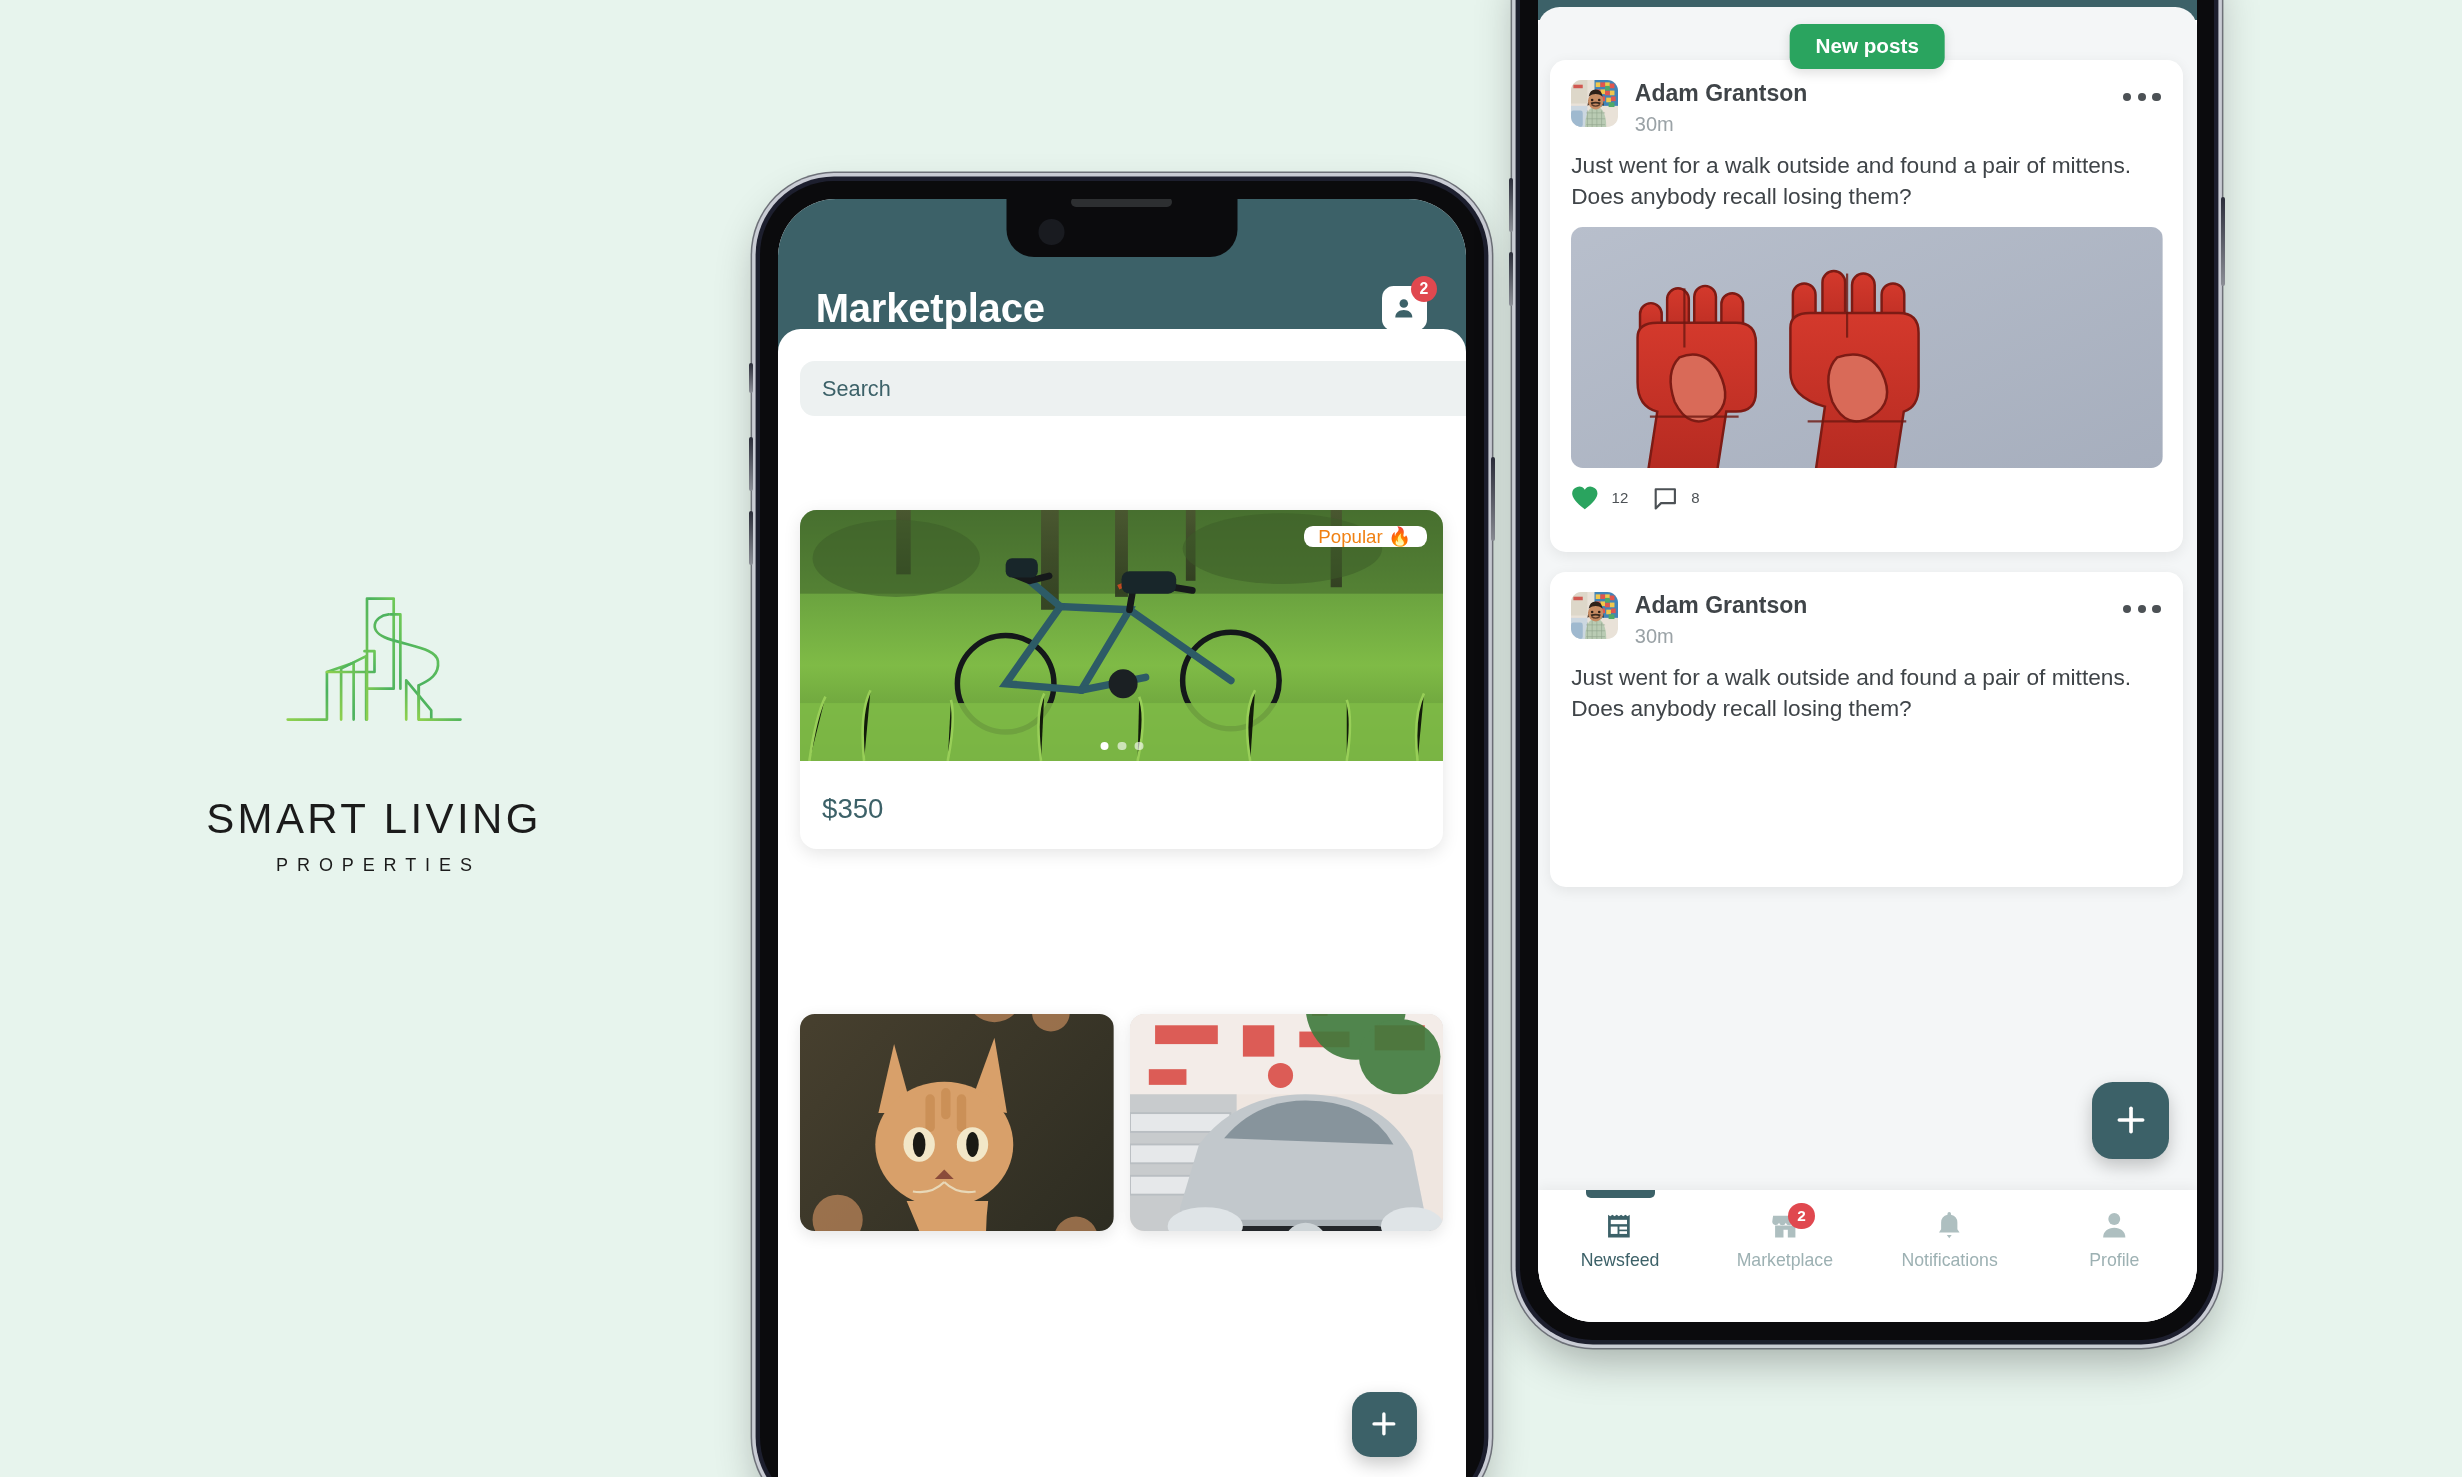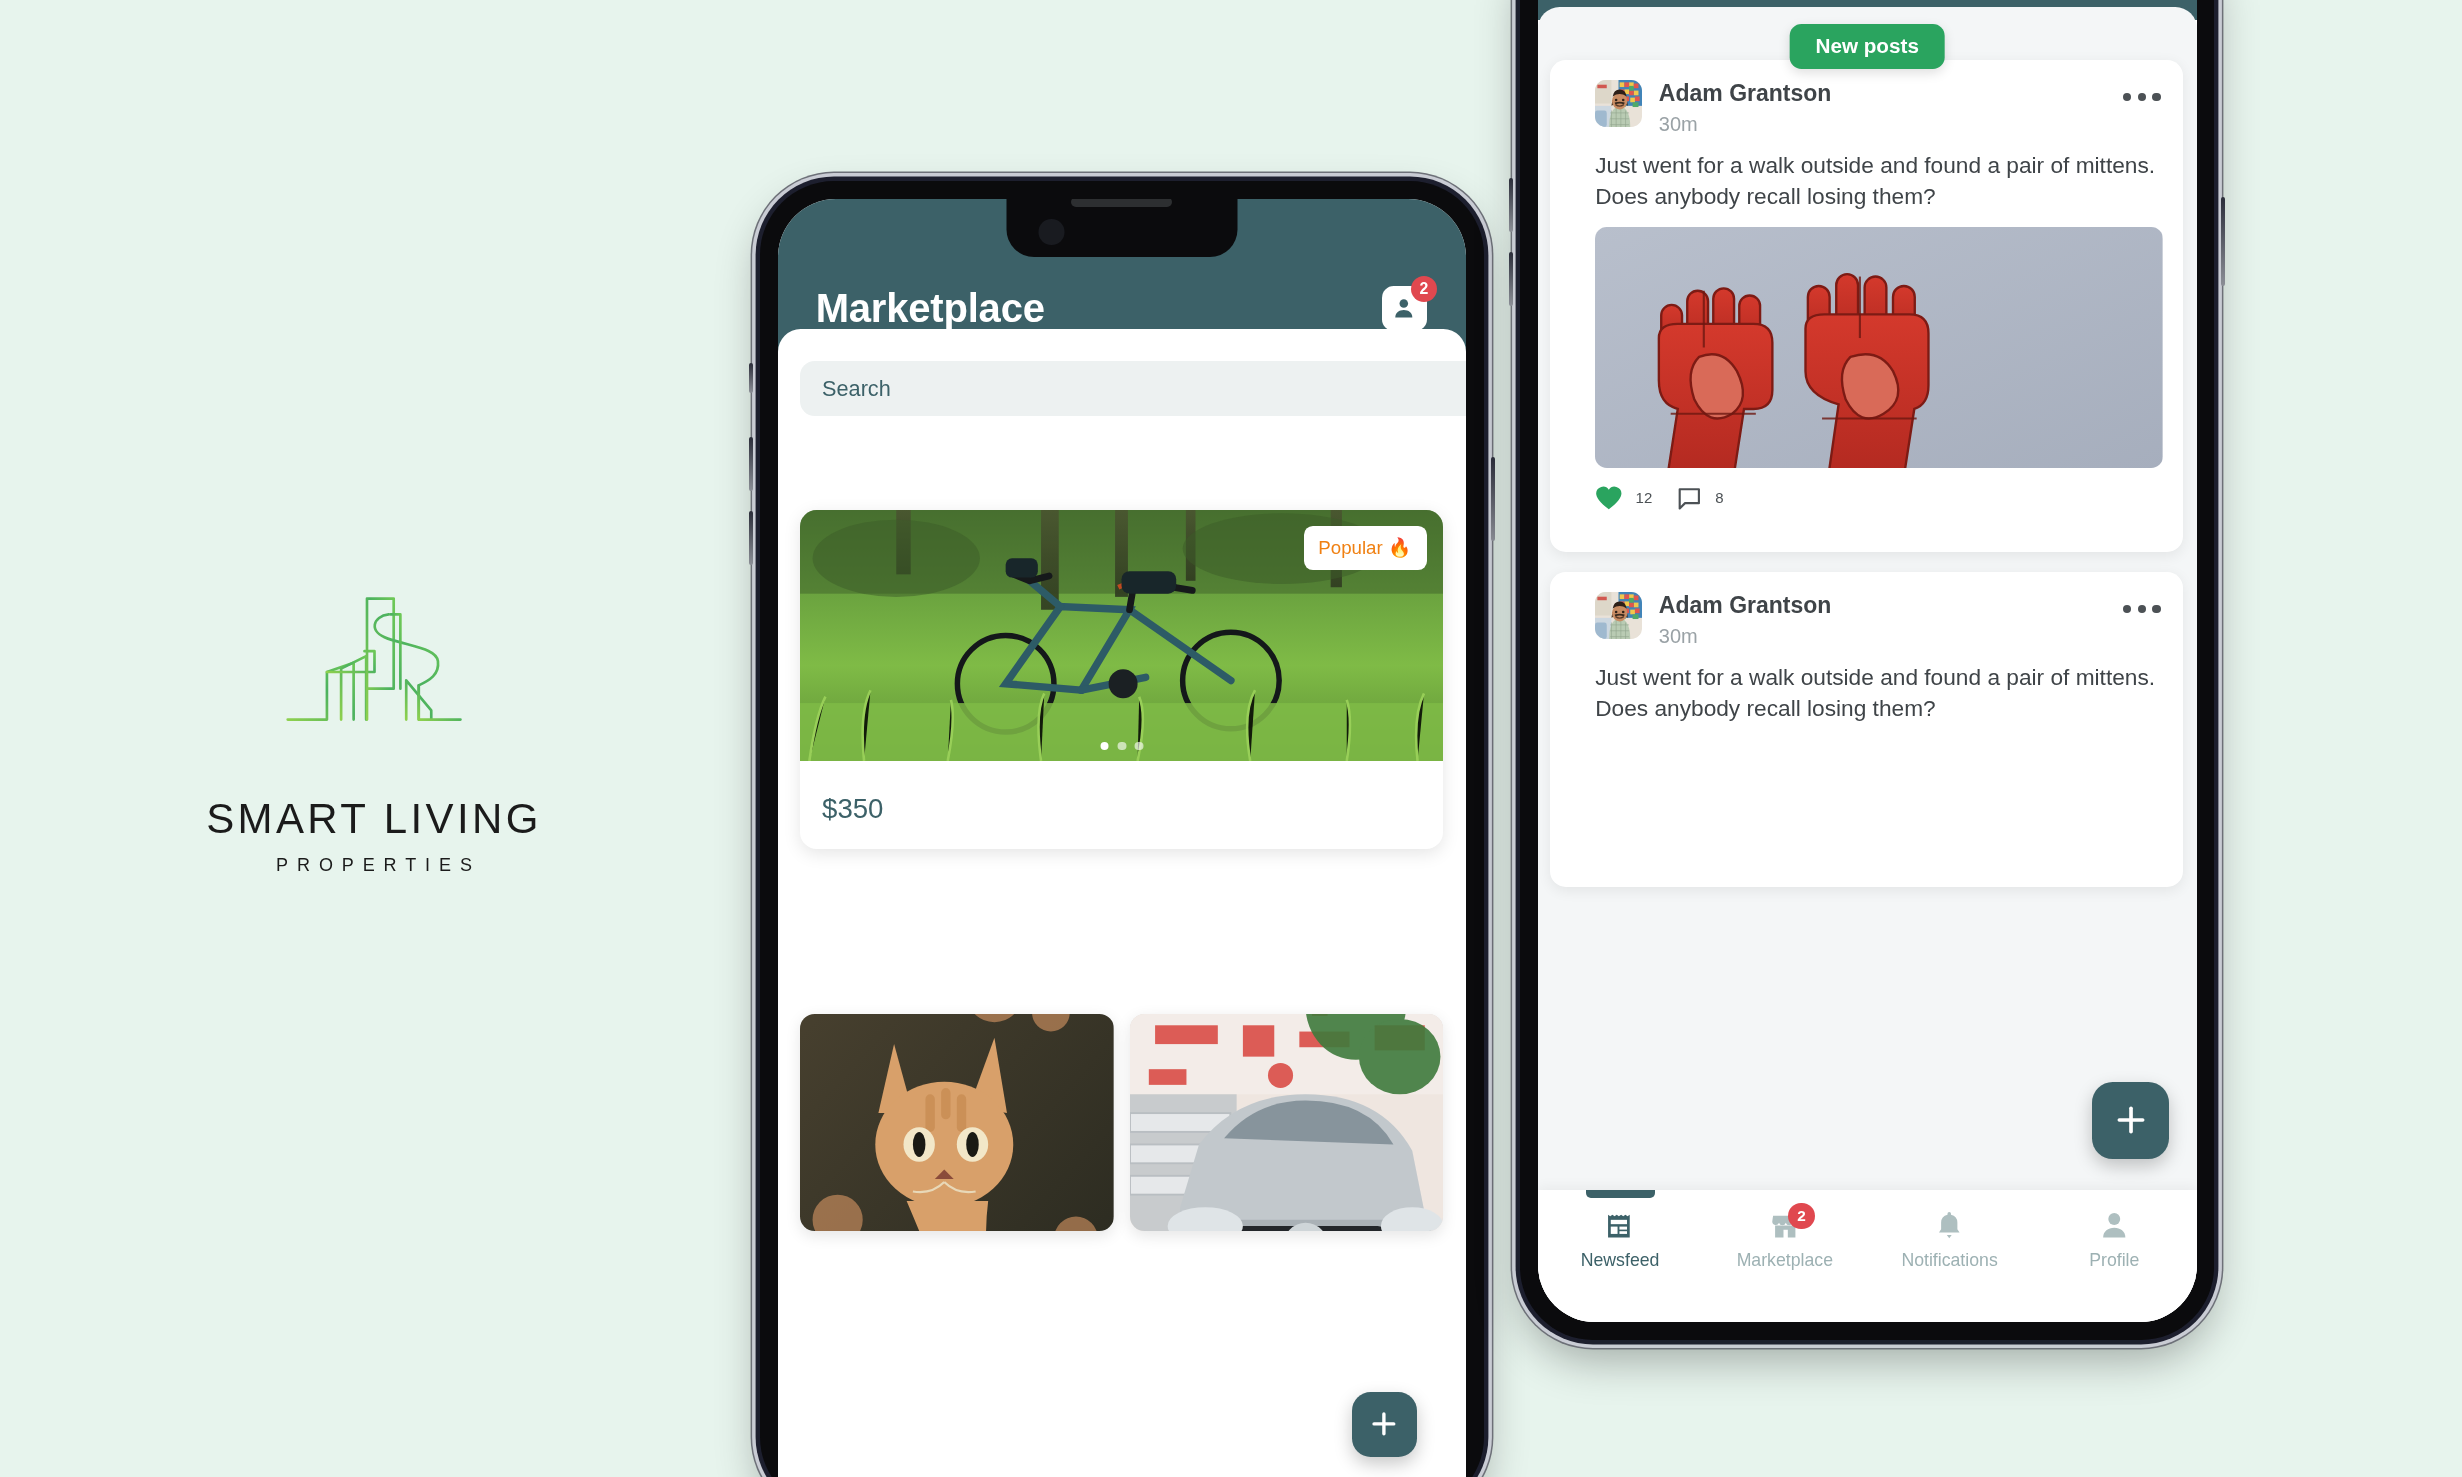--- a/index.html
+++ b/index.html
@@ -97,21 +97,21 @@
 
   .prod-card {
     position:absolute; left: 22.7px; top: 181px; width: 643px;
     background:#fff; border-radius: 16.7px;
     box-shadow: 0 4.9px 16.7px rgba(0,0,0,.10);
     overflow:hidden;
   }
   .prod-photo { position:relative; width:100%; height: 251px; overflow:hidden; }
   .prod-photo svg { position:absolute; inset:0; width:100%; height:100%; }
   .popular-chip {
-    position:absolute; right: 16.7px; top: 16.7px; height: 44px; padding: 0 14.8px;
+    position:absolute; right: 16.7px; top: 16.7px; height: 21px; padding: 0 14.8px;
     background:#fff; border-radius: 8.9px; display:flex; align-items:center; gap: 5.9px;
     font-size: 18.7px; color:#f08012; font-weight:500;
   }
   .dots { position:absolute; left:50%; transform:translateX(-50%); bottom: 10.8px; display:flex; gap:8.9px; }
   .dots i { width: 8.4px; height: 8.4px; border-radius:50%; background: rgba(255,255,255,.62); display:block; }
   .dots i.on { background:#fff; }
 
   .prod-body { padding: 19.7px 21.7px 23.6px 21.7px; }
   .prod-toprow { display:flex; align-items:baseline; justify-content:space-between; }
   .prod-title { font-size: 30.5px; font-weight: 700; color:#3f4448; letter-spacing:-0.2px; }
@@ -145,21 +145,21 @@
   }
   .newposts-chip {
     position:absolute; left:50%; transform:translateX(-50%); top: 16.7px; z-index: 25;
     background:#2aa45f; color:#fff; border-radius: 11.8px;
     padding: 10.8px 25.6px; font-size: 20.7px; font-weight: 700; white-space:nowrap;
     box-shadow: 0 3.9px 11.8px rgba(0,0,0,.13);
   }
 
   .post {
     position:absolute; left: 12.8px; width: 633px; background:#fff;
-    border-radius: 15.8px; box-shadow: 0 3.9px 13.8px rgba(0,0,0,.07); overflow:hidden;padding-left:24px;
+    border-radius: 15.8px; box-shadow: 0 3.9px 13.8px rgba(0,0,0,.07); overflow:hidden;
   }
   #post-1 { top: 53px; height: 492px; }
   #post-2 { top: 565px; height: 315px; }
 
   .post-head { display:flex; align-items:flex-start; padding: 19.7px 20.7px 0 20.7px; position:relative; }
   .post-av { width: 47px; height: 47px; border-radius: 10.8px; overflow:hidden; flex:none; position:relative; }
   .post-av svg { width:100%; height:100%; display:block; }
   .post-meta { margin-left: 16.7px; }
   .post-name { font-size: 23px; font-weight:700; color:#3f4448; }
   .post-time { font-size: 20px; color:#9aa2a6; margin-top: 5.9px; }

